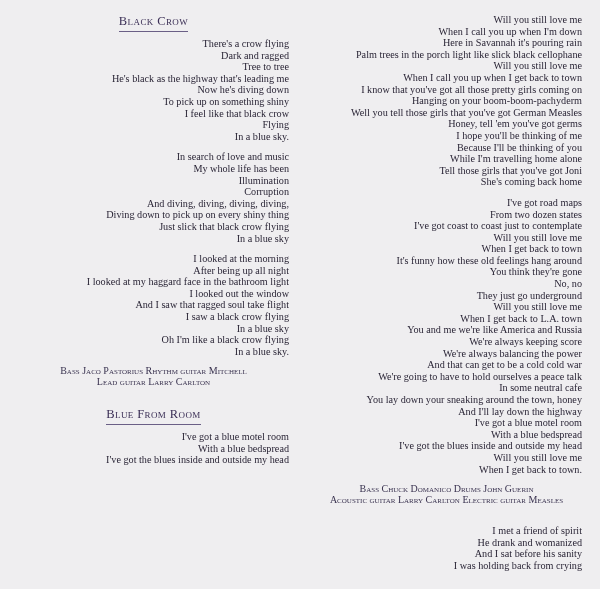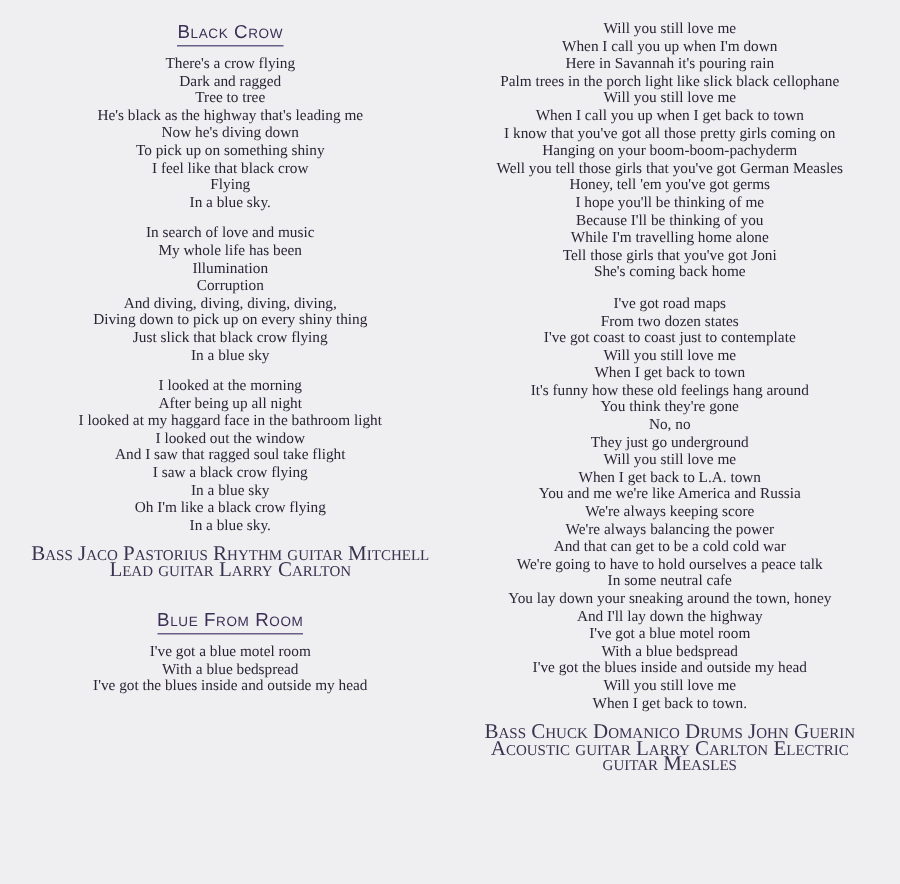--- a/index.html
+++ b/index.html
@@ -23,50 +23,50 @@
     display: flex;
     gap: 22px;
   }
   .col {
     width: 274px;
     display: flex;
     flex-direction: column;
     align-items: center;
   }
   .song-title {
-    font-family: Liberation Sans, sans-serif;
+    font-family: Liberation Serif, serif;
     font-variant: small-caps;
     font-size: 12.5px;
     letter-spacing: 0.4px;
     color: #3b2f56;
     text-align: right;
     margin: 0 0 6px 0;
     padding-bottom: 2px;
     border-bottom: 1px solid #6a5f86;
     display: inline-block;
   }
   .title-wrap {
     display: flex;
     justify-content: center;
     width: 100%;
   }
   .stanza {
     margin: 0 0 9px 0;
-    text-align: center;
+    text-align: right;
     font-size: 10.2px;
     line-height: 11.6px;
     white-space: pre-line;
   }
   .stanza:last-child {
     margin-bottom: 0;
   }
   .credits {
     margin-top: 9px;
     text-align: center;
-    font-size: 14px;
+    font-size: 10px;
     line-height: 10.4px;
     color: #3a3350;
     font-variant: small-caps;
     white-space: pre-line;
   }
   .spacer-top-right {
     height: 0px;
   }
   .song-block {
     width: 100%;
@@ -181,17 +181,21 @@
 I've got the blues inside and outside my head
 Will you still love me
 When I get back to town.</div>
       <div class="credits">Bass Chuck Domanico  Drums John Guerin
 Acoustic guitar Larry Carlton  Electric guitar Measles</div>
     </div>
 
     <div class="gap-lg"></div>
 
     <div class="song-block">
+      <div class="stanza">I met a friend of spirit
+He drank and womanized
+And I sat before his sanity
+I was holding back from crying</div>
     </div>
 
   </div>
 
 </div>
 
 </body></html>

